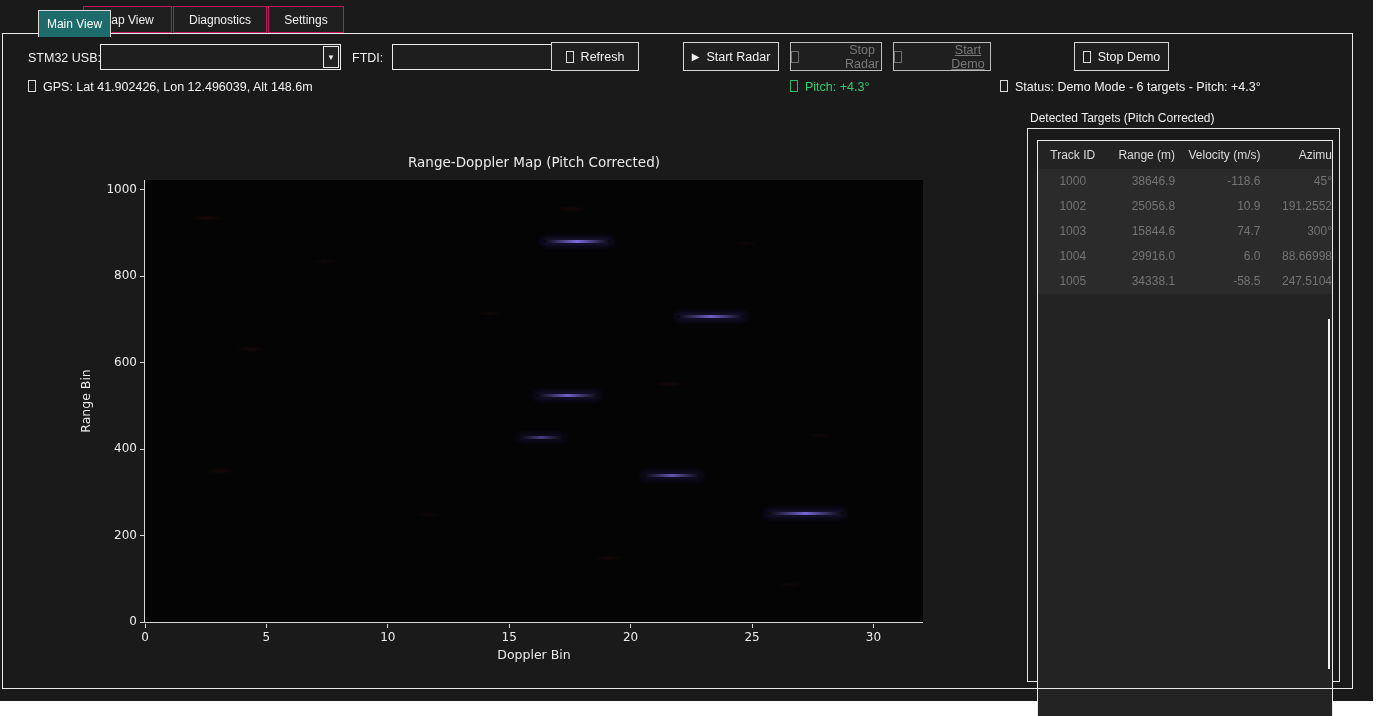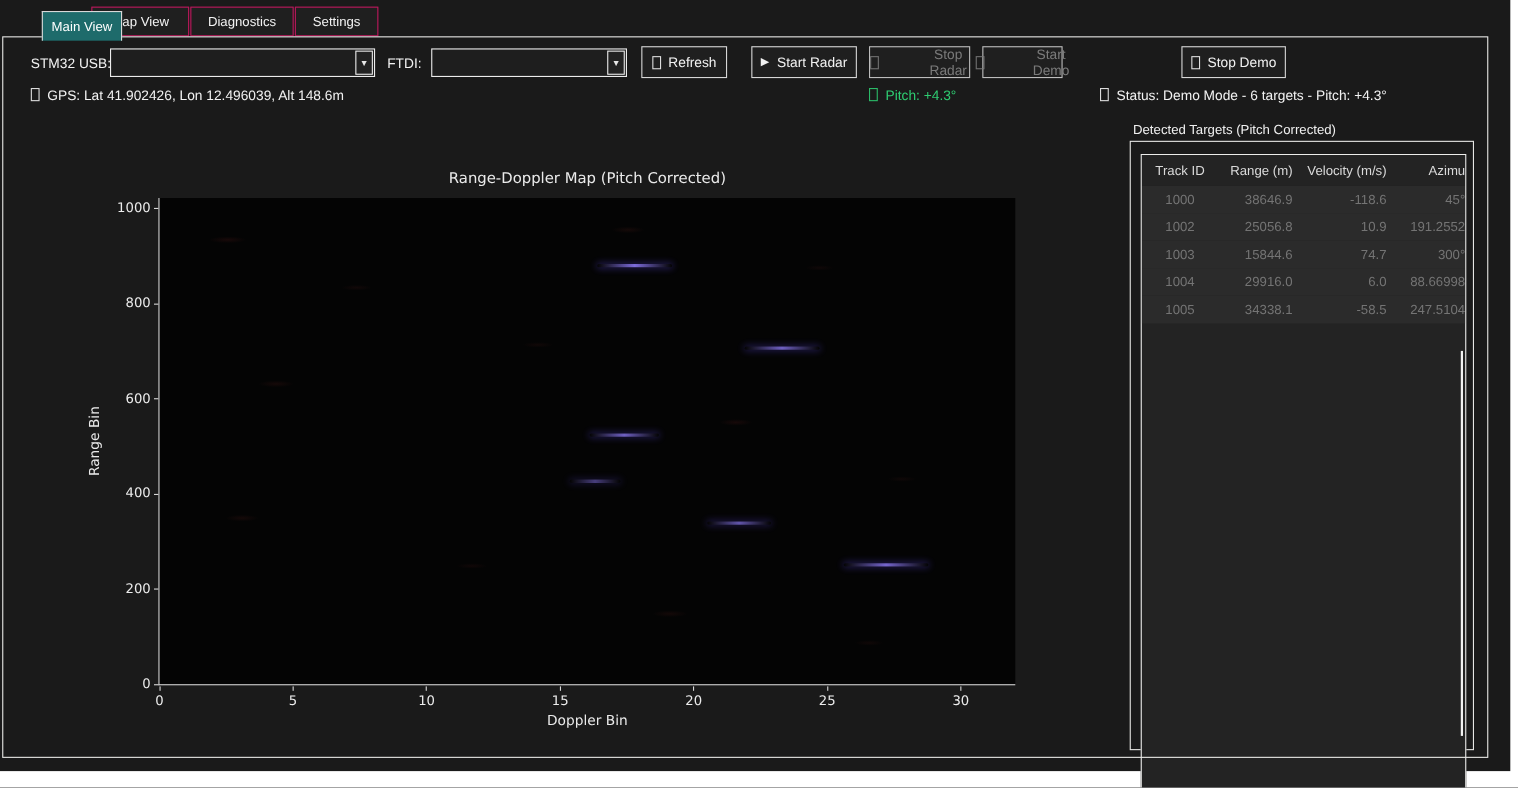--- a/index.html
+++ b/index.html
@@ -133,33 +133,33 @@
     </div>
   </div>
   <div class="tb-label" style="left:352px">FTDI:</div>
   <div class="combo" style="left:392px; width:178px">
     <span></span>
     <div class="arrow-box">
       <span>▼</span>
     </div>
   </div>
   <div id="buttons">
-      <button class="btn" style="left: 583px; width: 78px;">
+      <button class="btn" style="left: 551px; width: 88px;">
         <span class="tofu"></span>
         <span>Refresh</span>
       </button>
       <button class="btn" style="left: 683px; width: 96px;">
         <span class="play">▶</span>
         <span>Start Radar</span>
       </button>
       <button class="btn disabled" style="left: 790px; width: 92px;">
         <span class="tofu"></span>
         <span>Stop Radar</span>
       </button>
-      <button class="btn disabled" style="left: 893px; width: 73px;">
+      <button class="btn disabled" style="left: 893px; width: 98px; text-decoration: underline;">
         <span class="tofu"></span>
         <span>Start Demo</span>
       </button>
       <button class="btn" style="left: 1074px; width: 95px;">
         <span class="tofu"></span>
         <span>Stop Demo</span>
       </button>
     </div>
 
   <div class="status-item gps">

